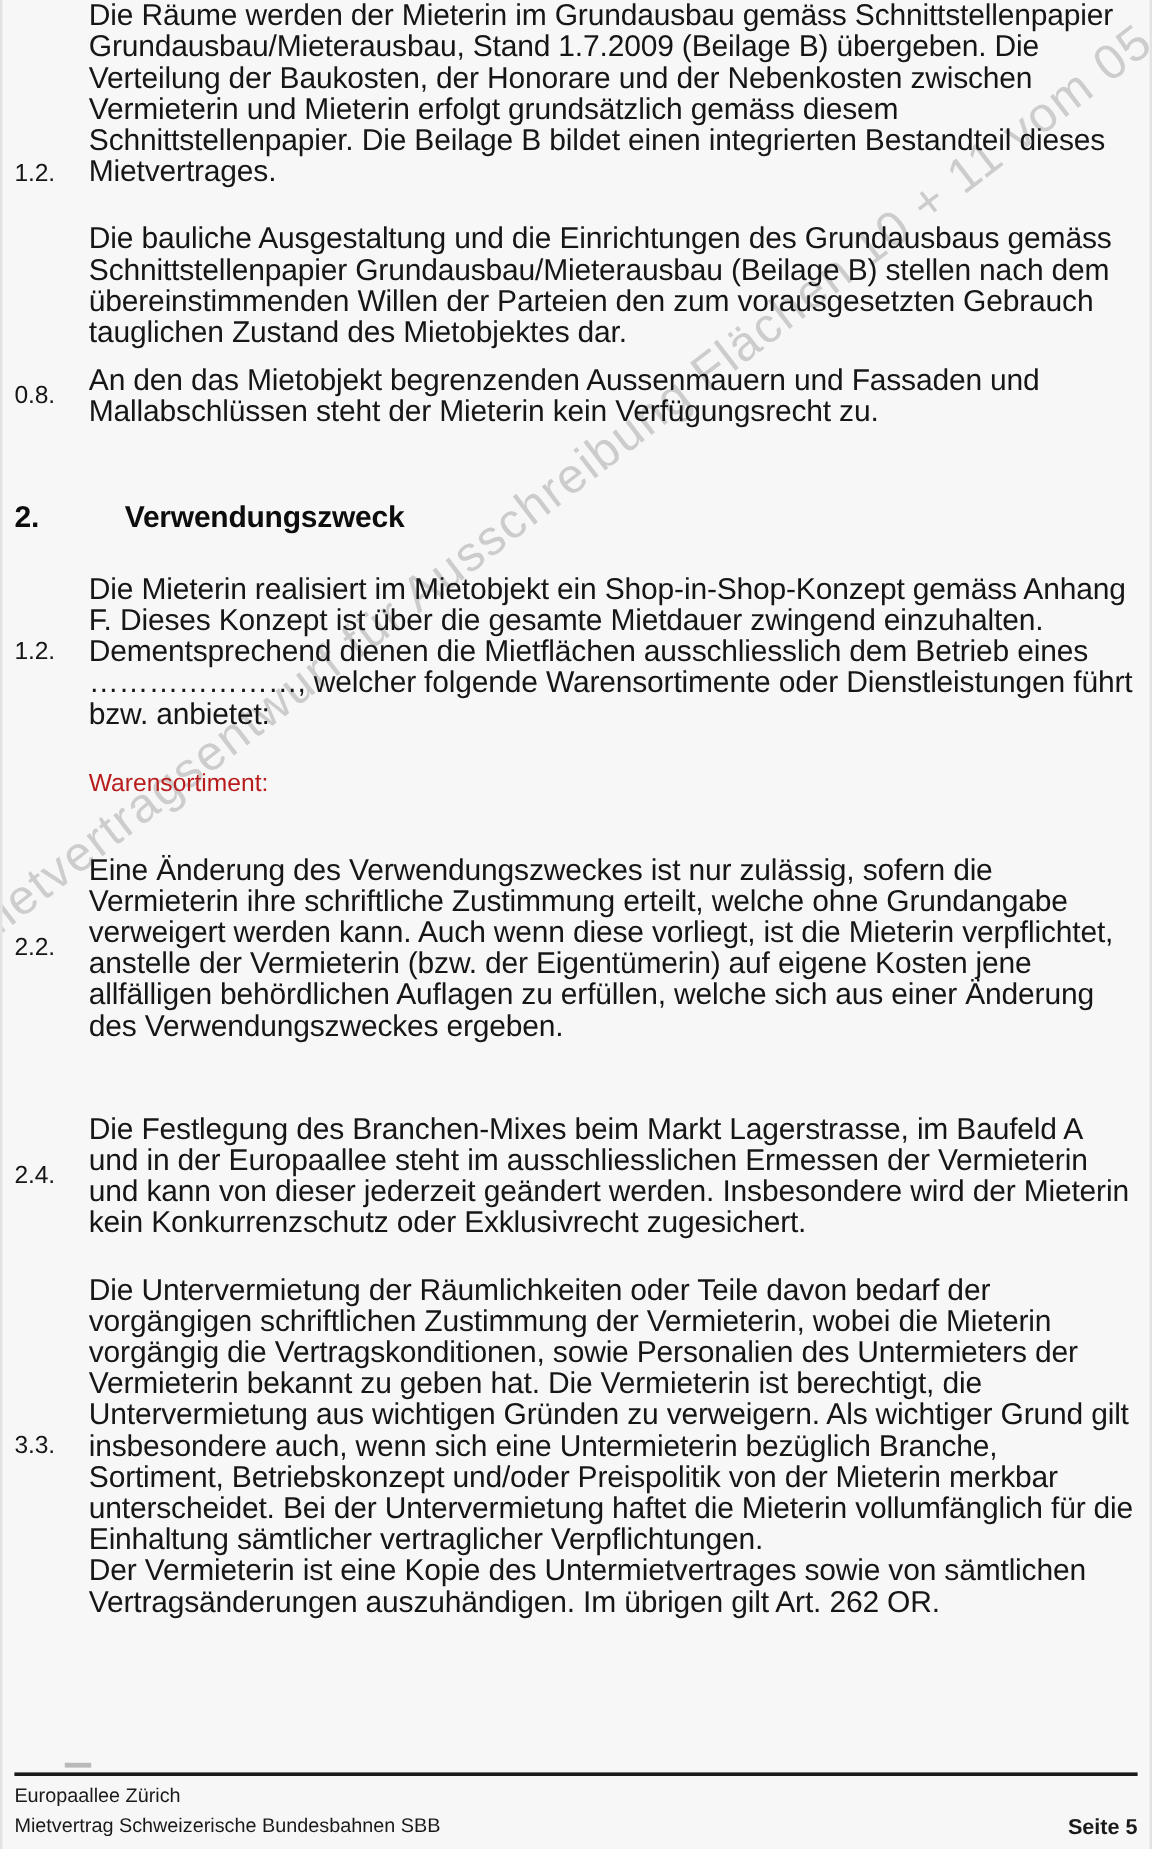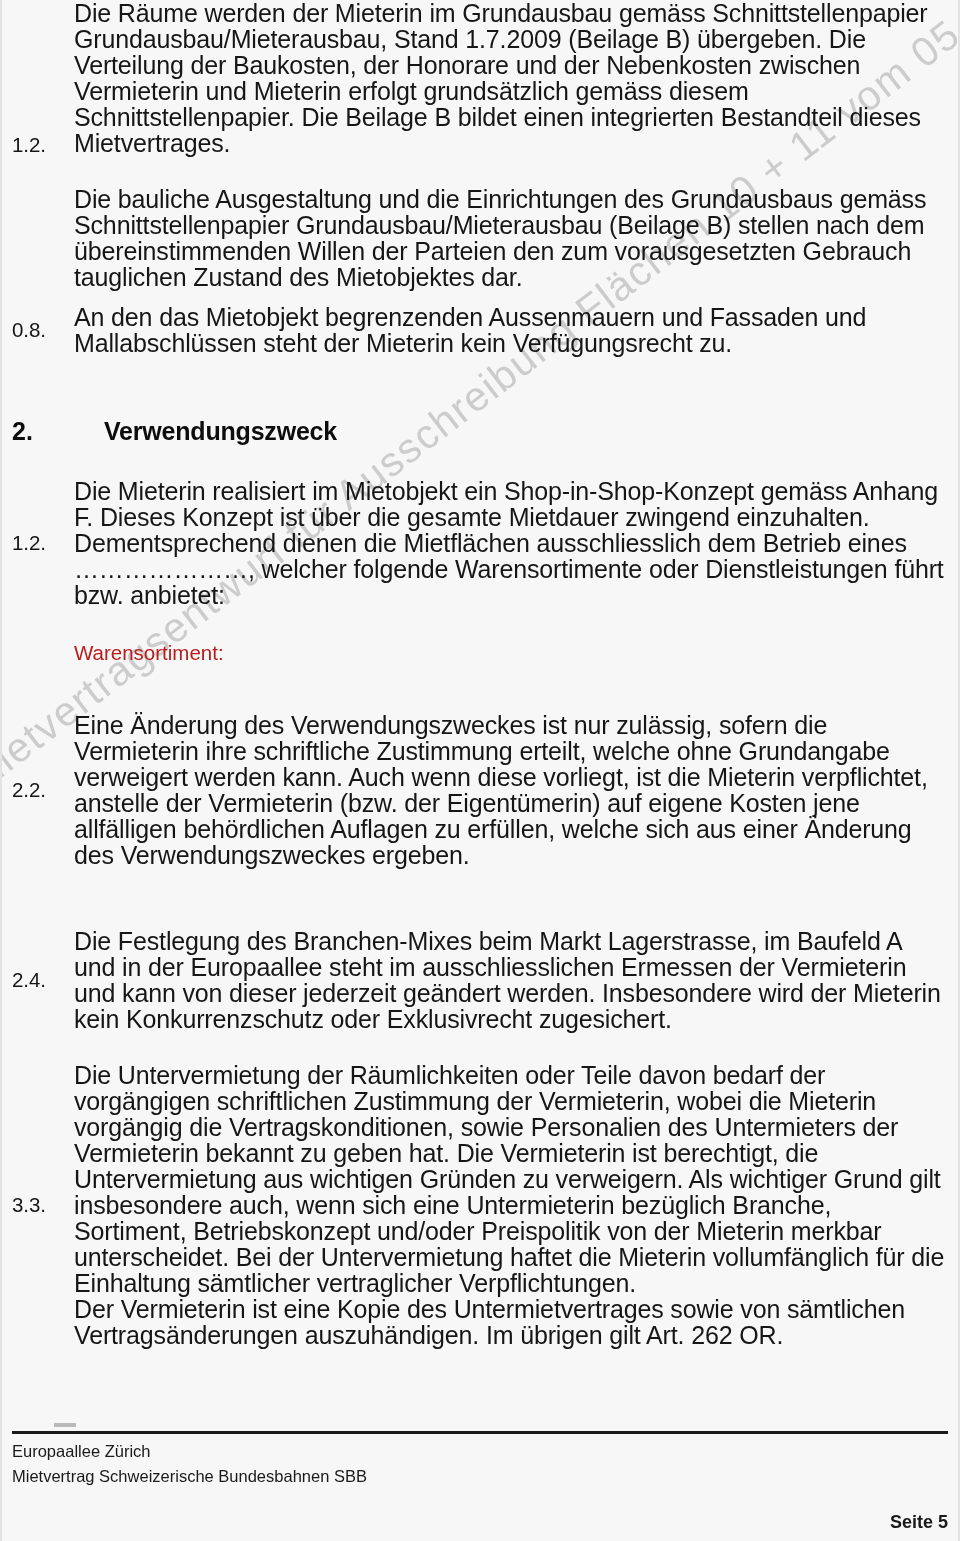--- a/index.html
+++ b/index.html
@@ -116,30 +116,29 @@
     padding: 0 10px 6px 10px;
     box-sizing: border-box;
   }
   .footer-rule {
     border-top: 3px solid #1a1a1a;
     margin-bottom: 5px;
   }
   .footer-row {
     display: flex;
     justify-content: space-between;
-    align-items: flex-start;
+    align-items: flex-end;
     font-size: 16.5px;
     line-height: 25px;
     color: #1a1a1a;
   }
   .footer-left { text-align: left; }
   .footer-page {
     font-weight: bold;
     font-size: 18px;
-    margin-top: 46px;
   }
   .footer-tick {
     position: absolute;
     left: 42px;
     top: -8px;
     width: 22px;
     height: 4px;
     background: #b9b9b9;
   }
   .footer-inner { position: relative; }

